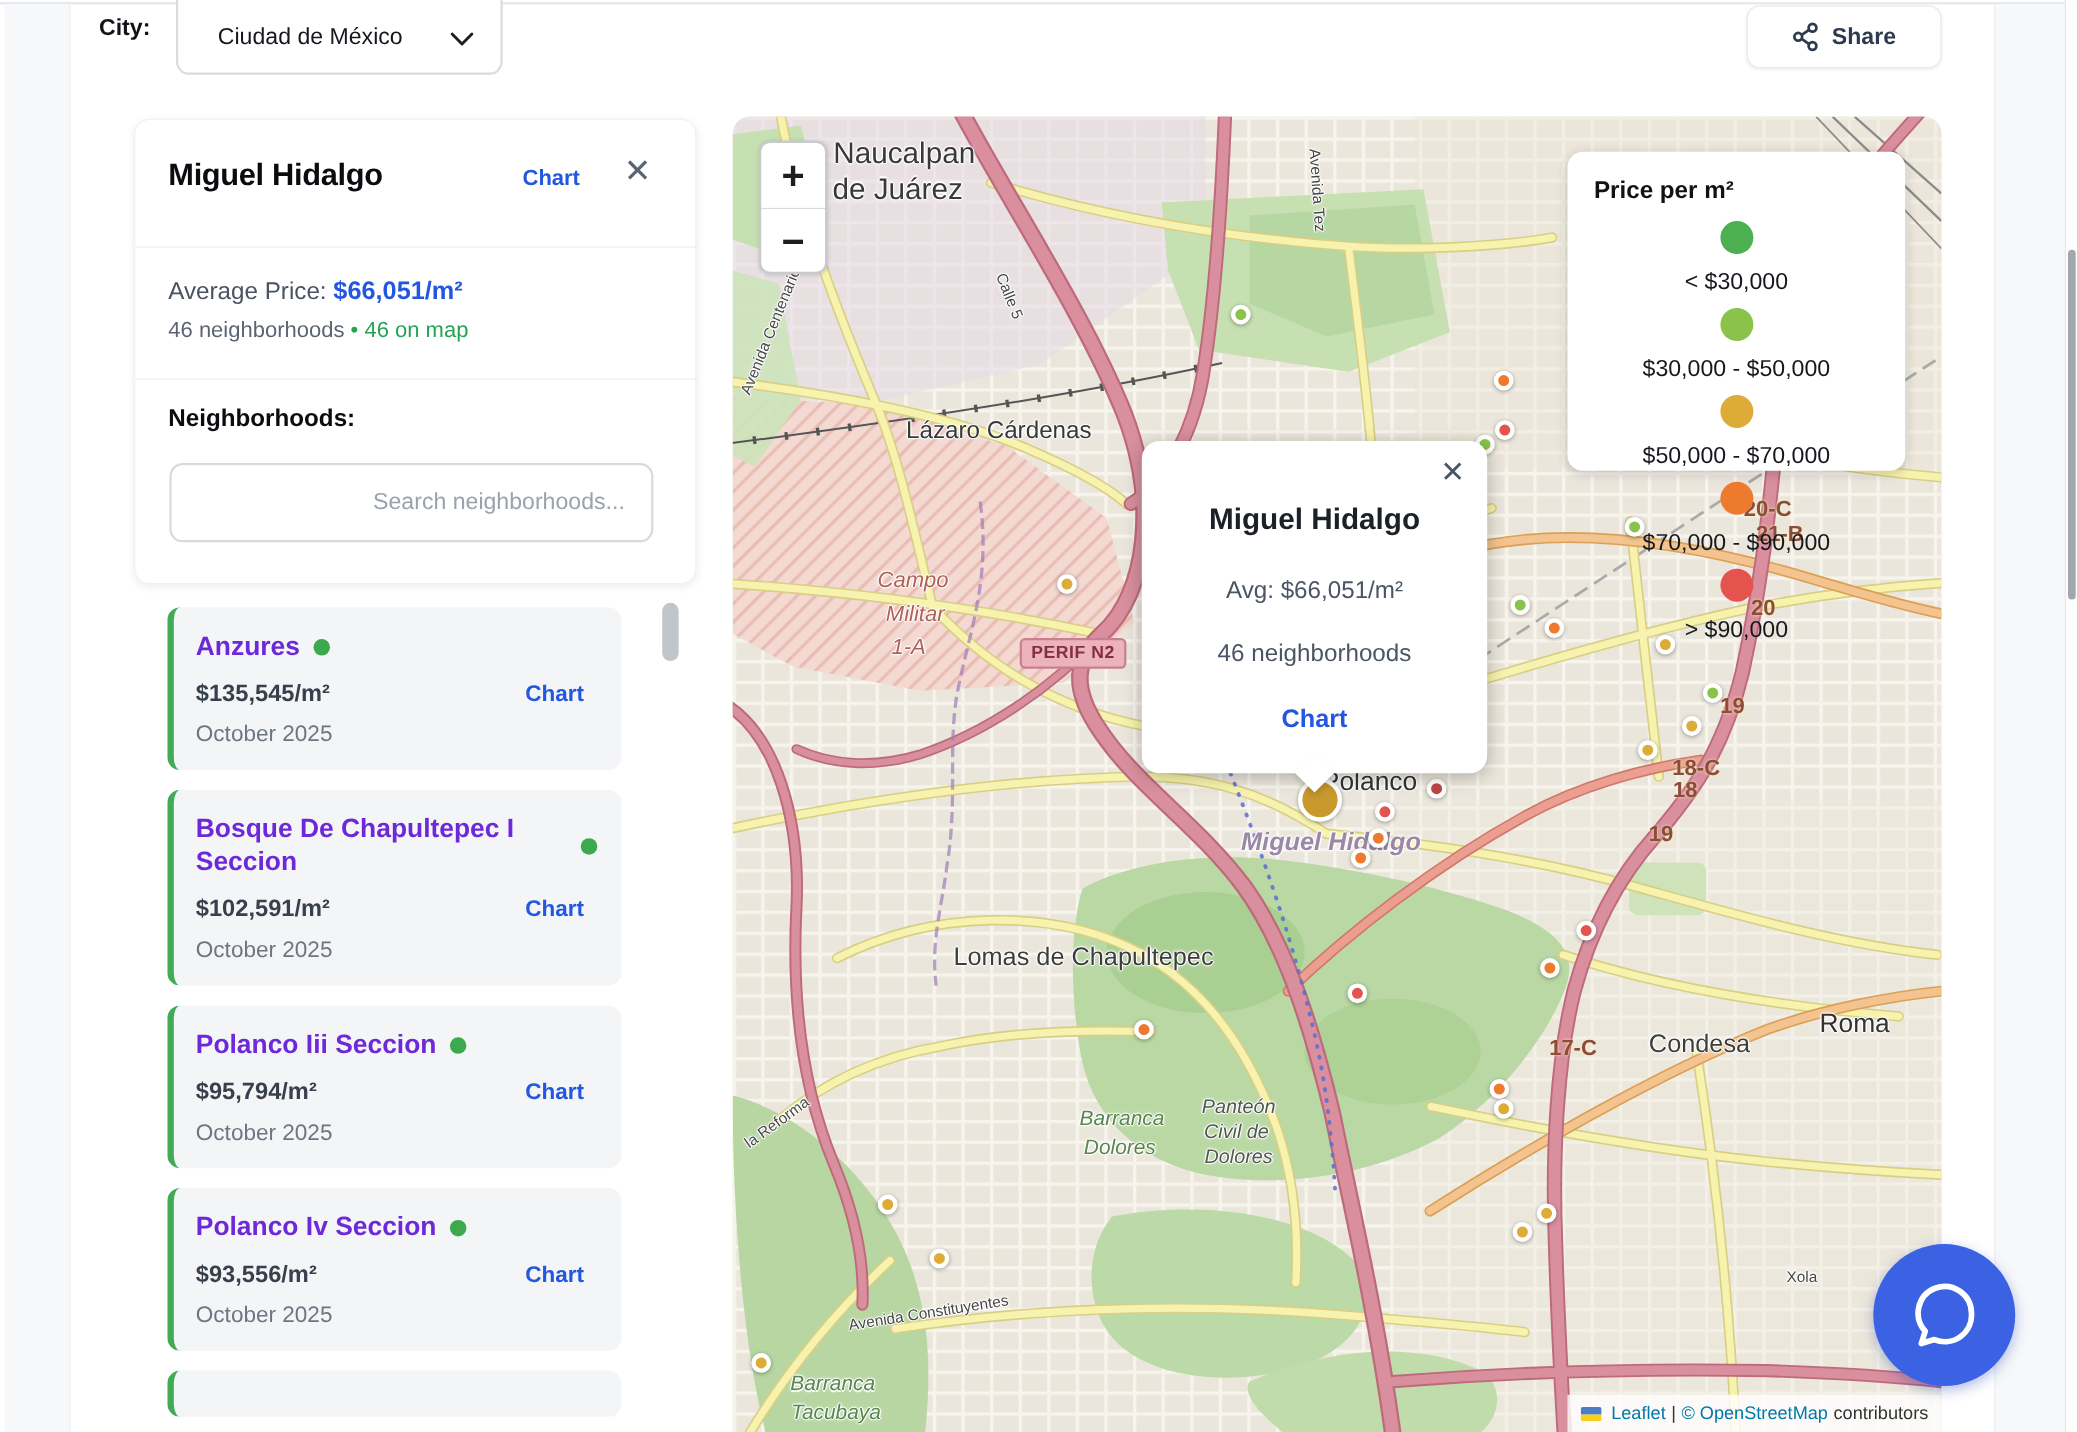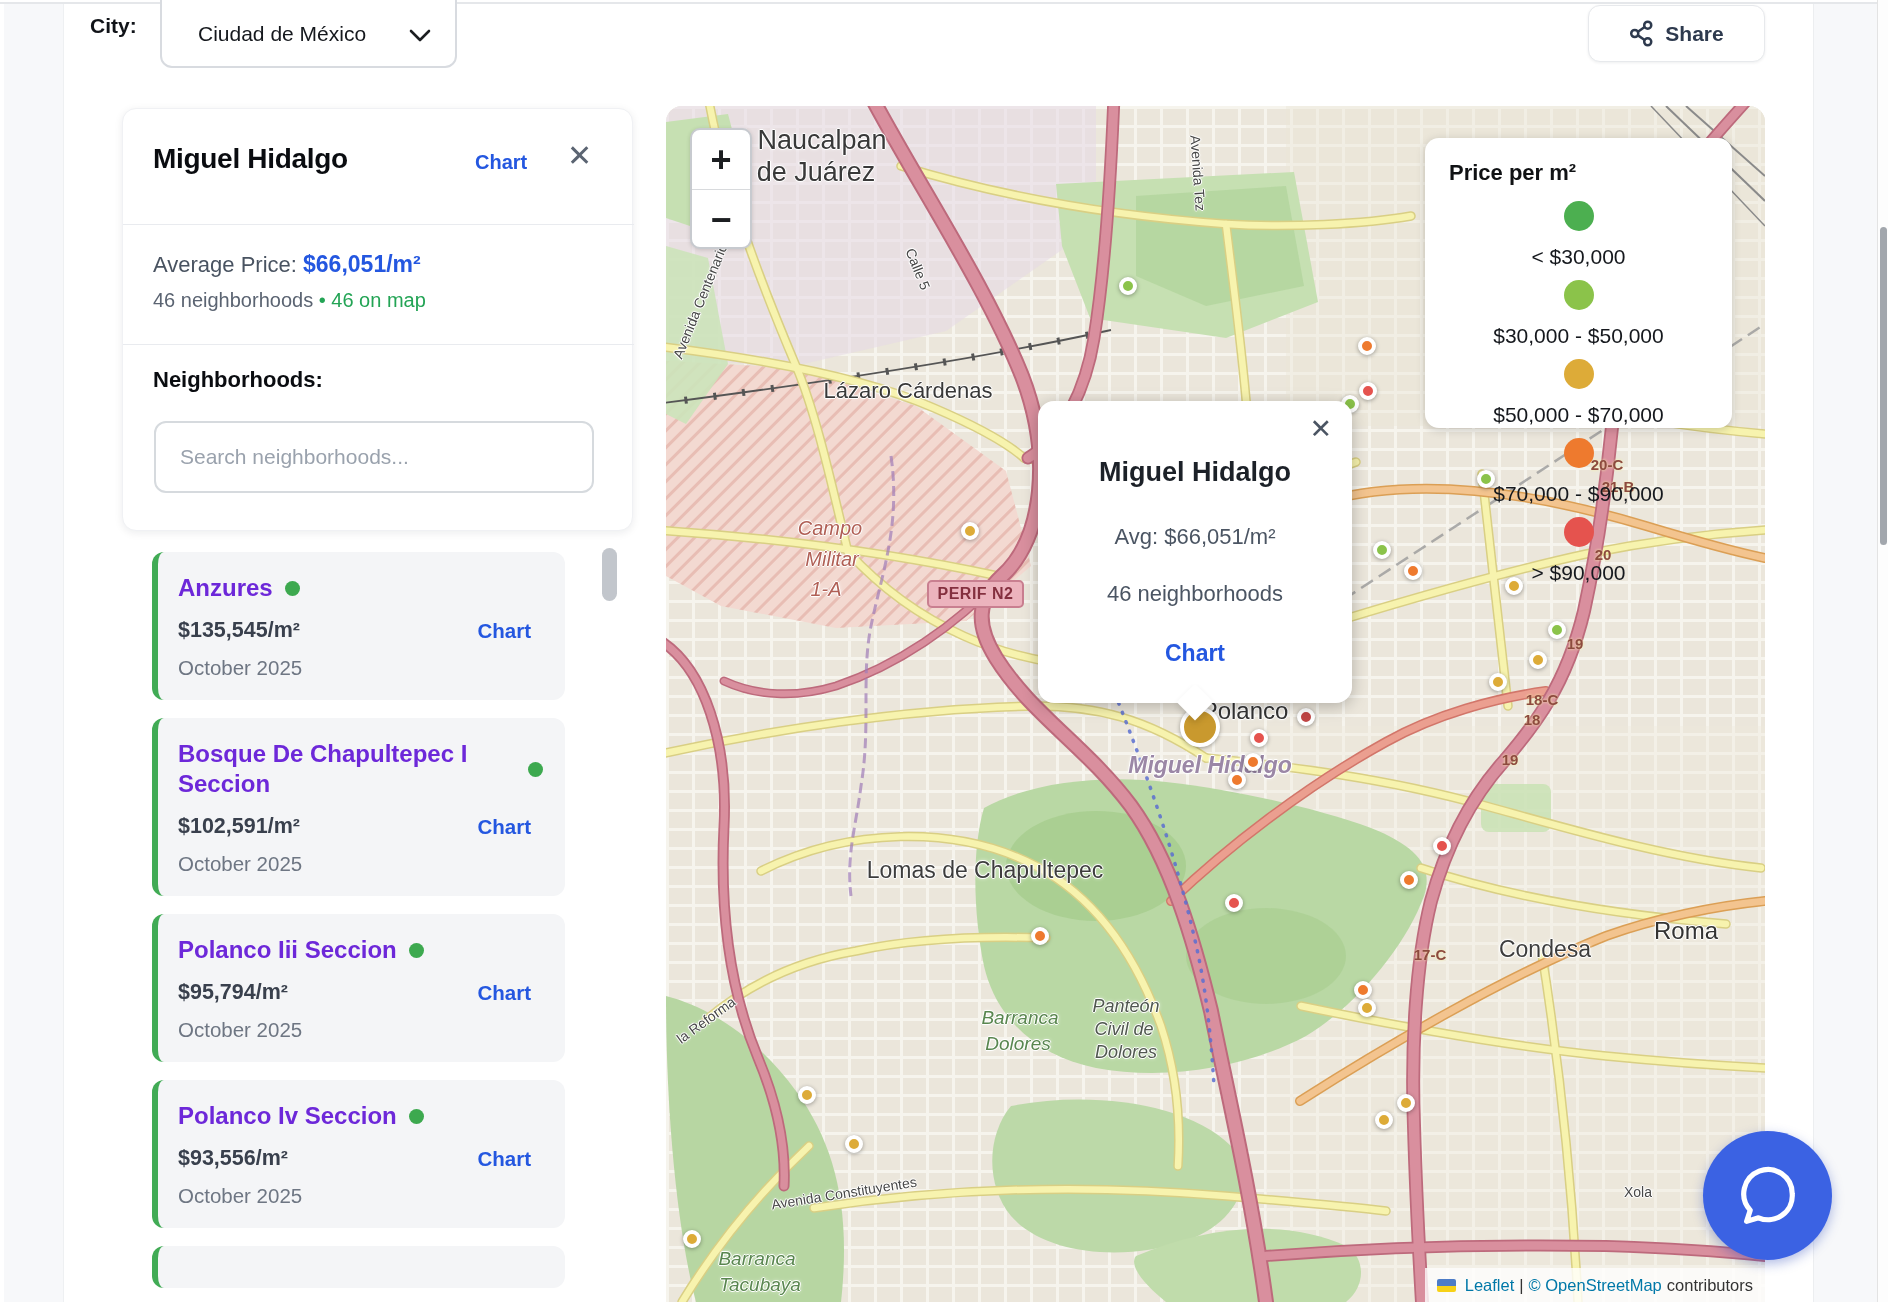--- a/index.html
+++ b/index.html
@@ -30,21 +30,21 @@
   #sb-title { position:absolute; left:30px; top:34px; font-size:28px; font-weight:bold; color:#0a0c10; letter-spacing:-.3px; }
   #sb-chart { position:absolute; left:352px; top:42px; font-size:20px; font-weight:bold; color:#2457e0; cursor:pointer; }
   #sb-close { position:absolute; left:444px; top:32px; font-size:30px; color:#5b6472; cursor:pointer; line-height:1; }
   .sb-divider { position:absolute; left:0; width:511px; height:1px; background:#e9ebef; }
   #sb-avg-line { position:absolute; left:30px; top:142px; font-size:22px; color:#495361; }
   #sb-avg-line b { color:#2457e0; font-size:23px; }
   #sb-count-line { position:absolute; left:30px; top:180px; font-size:20px; color:#5b6472;text-align:center; }
   #sb-count-line .green { color:#23a455; }
   #sb-neigh-label { position:absolute; left:30px; top:258px; font-size:22px; font-weight:bold; color:#0a0c10; }
   #sb-search { position:absolute; left:31px; top:312px; width:440px; height:72px; border:2px solid #d6dade;
-    border-radius:12px; font-size:21px; padding:0 24px; color:#701a75; outline:none; font-family:"Liberation Sans",sans-serif; }
+    border-radius:12px; font-size:21px; padding:0 24px; color:#701a75; outline:none; font-family:"Liberation Sans",sans-serif;text-align:right; }
   #sb-search::placeholder { color:#9aa2ad; }
 
   
   #nb-list { position:absolute; left:122px; top:545px; width:511px; height:757px; overflow:hidden; padding-top:7px; }
   .nb-card { margin:0 0 18px 30px; width:413px; background:#f4f5f7; border-left:6px solid #41ab55;
     border-radius:12px; padding:21px 22px 20px 20px; }
   .nb-title-row { display:flex; align-items:center; }
   .nb-name { font-size:24px; font-weight:bold; color:#6d28d9; line-height:1.25; }
   .nb-dot { width:15px; height:15px; border-radius:50%; background:#3da94f; margin-left:12px; flex:0 0 auto; }
   .nb-price-row { display:flex; align-items:center; margin-top:15px; }
@@ -63,21 +63,21 @@
     text-shadow:0 1px 0 #fff,0 -1px 0 #fff,1px 0 0 #fff,-1px 0 0 #fff,0 0 4px #fff; }
   .lbl-city    { font-size:27px; color:#393939; }
   .lbl-town    { font-size:22px; color:#383838; }
   .lbl-quarter { font-size:24px; color:#333; }
   .lbl-suburb  { font-size:23px; color:#3d3d3d; }
   .lbl-district{ font-size:23px; color:#9b87a6; font-style:italic; font-weight:bold; }
   .lbl-nature  { font-size:19px; color:#59864f; font-style:italic; }
   .lbl-cem     { font-size:18px; color:#50584f; font-style:italic; }
   .lbl-military{ font-size:20px; color:#b05f55; font-style:italic; }
   .lbl-street  { font-size:14px; color:#474747; }
-  .lbl-roadnum { font-size:15px; color:#8d4a3e; font-weight:bold; text-shadow:0 0 3px #f6f2ad; }
+  .lbl-roadnum { font-size:20px; color:#8d4a3e; font-weight:bold; text-shadow:0 0 3px #f6f2ad; }
 
   .marker { position:absolute; border-radius:50%; border:4px solid #fff; z-index:5;
     box-shadow:0 1px 4px rgba(0,0,0,.35); cursor:pointer; }
 
   #road-shield { position:absolute; left:261px; top:474px; width:97px; height:28px; background:#ecb3bd;
     border:2px solid #c97f90; border-radius:5px; z-index:4; display:flex; align-items:center; justify-content:center;
     font-size:16px; font-weight:bold; color:#84303f; letter-spacing:.5px; }
 
   #zoom-ctrl { position:absolute; left:24px; top:22px; width:62px; height:121px; background:#fff;
     border:2px solid #c7cacf; border-radius:10px; z-index:8; box-shadow:0 1px 4px rgba(0,0,0,.15); }
@@ -332,21 +332,21 @@
       <span class="lbl lbl-suburb" style="left: 879px; top: 843px; transform: translate(-50%, -50%) rotate(0deg);">Condesa</span>
       <span class="lbl lbl-quarter" style="left: 1020px; top: 825px; transform: translate(-50%, -50%) rotate(0deg);">Roma</span>
       <span class="lbl lbl-nature" style="left: 354px; top: 912px; transform: translate(-50%, -50%) rotate(0deg);">Barranca</span>
       <span class="lbl lbl-nature" style="left: 352px; top: 938px; transform: translate(-50%, -50%) rotate(0deg);">Dolores</span>
       <span class="lbl lbl-cem" style="left: 460px; top: 900px; transform: translate(-50%, -50%) rotate(0deg);">Panteón</span>
       <span class="lbl lbl-cem" style="left: 458px; top: 923px; transform: translate(-50%, -50%) rotate(0deg);">Civil de</span>
       <span class="lbl lbl-cem" style="left: 460px; top: 946px; transform: translate(-50%, -50%) rotate(0deg);">Dolores</span>
       <span class="lbl lbl-street" style="left: 178px; top: 1087px; transform: translate(-50%, -50%) rotate(-9deg);">Avenida Constituyentes</span>
       <span class="lbl lbl-nature" style="left: 91px; top: 1153px; transform: translate(-50%, -50%) rotate(0deg);">Barranca</span>
       <span class="lbl lbl-nature" style="left: 94px; top: 1179px; transform: translate(-50%, -50%) rotate(0deg);">Tacubaya</span>
-      <span class="lbl lbl-street" style="left: 972px; top: 1086px; transform: translate(-50%, -50%) rotate(0deg);">Xola</span>
+      <span class="lbl lbl-street" style="left: 972px; top: 1054px; transform: translate(-50%, -50%) rotate(0deg);">Xola</span>
       <span class="lbl lbl-street" style="left: 532px; top: 67px; transform: translate(-50%, -50%) rotate(86deg);">Avenida Tez</span>
       <span class="lbl lbl-street" style="left: 252px; top: 163px; transform: translate(-50%, -50%) rotate(68deg);">Calle 5</span>
       <span class="lbl lbl-street" style="left: 34px; top: 195px; transform: translate(-50%, -50%) rotate(-68deg);">Avenida Centenario</span>
       <span class="lbl lbl-street" style="left: 40px; top: 914px; transform: translate(-50%, -50%) rotate(-36deg);">la Reforma</span>
       <span class="lbl lbl-roadnum" style="left: 941px; top: 358px; transform: translate(-50%, -50%) rotate(0deg);">20-C</span>
       <span class="lbl lbl-roadnum" style="left: 952px; top: 380px; transform: translate(-50%, -50%) rotate(0deg);">21-B</span>
       <span class="lbl lbl-roadnum" style="left: 937px; top: 448px; transform: translate(-50%, -50%) rotate(0deg);">20</span>
       <span class="lbl lbl-roadnum" style="left: 909px; top: 537px; transform: translate(-50%, -50%) rotate(0deg);">19</span>
       <span class="lbl lbl-roadnum" style="left: 876px; top: 593px; transform: translate(-50%, -50%) rotate(0deg);">18-C</span>
       <span class="lbl lbl-roadnum" style="left: 866px; top: 613px; transform: translate(-50%, -50%) rotate(0deg);">18</span>

